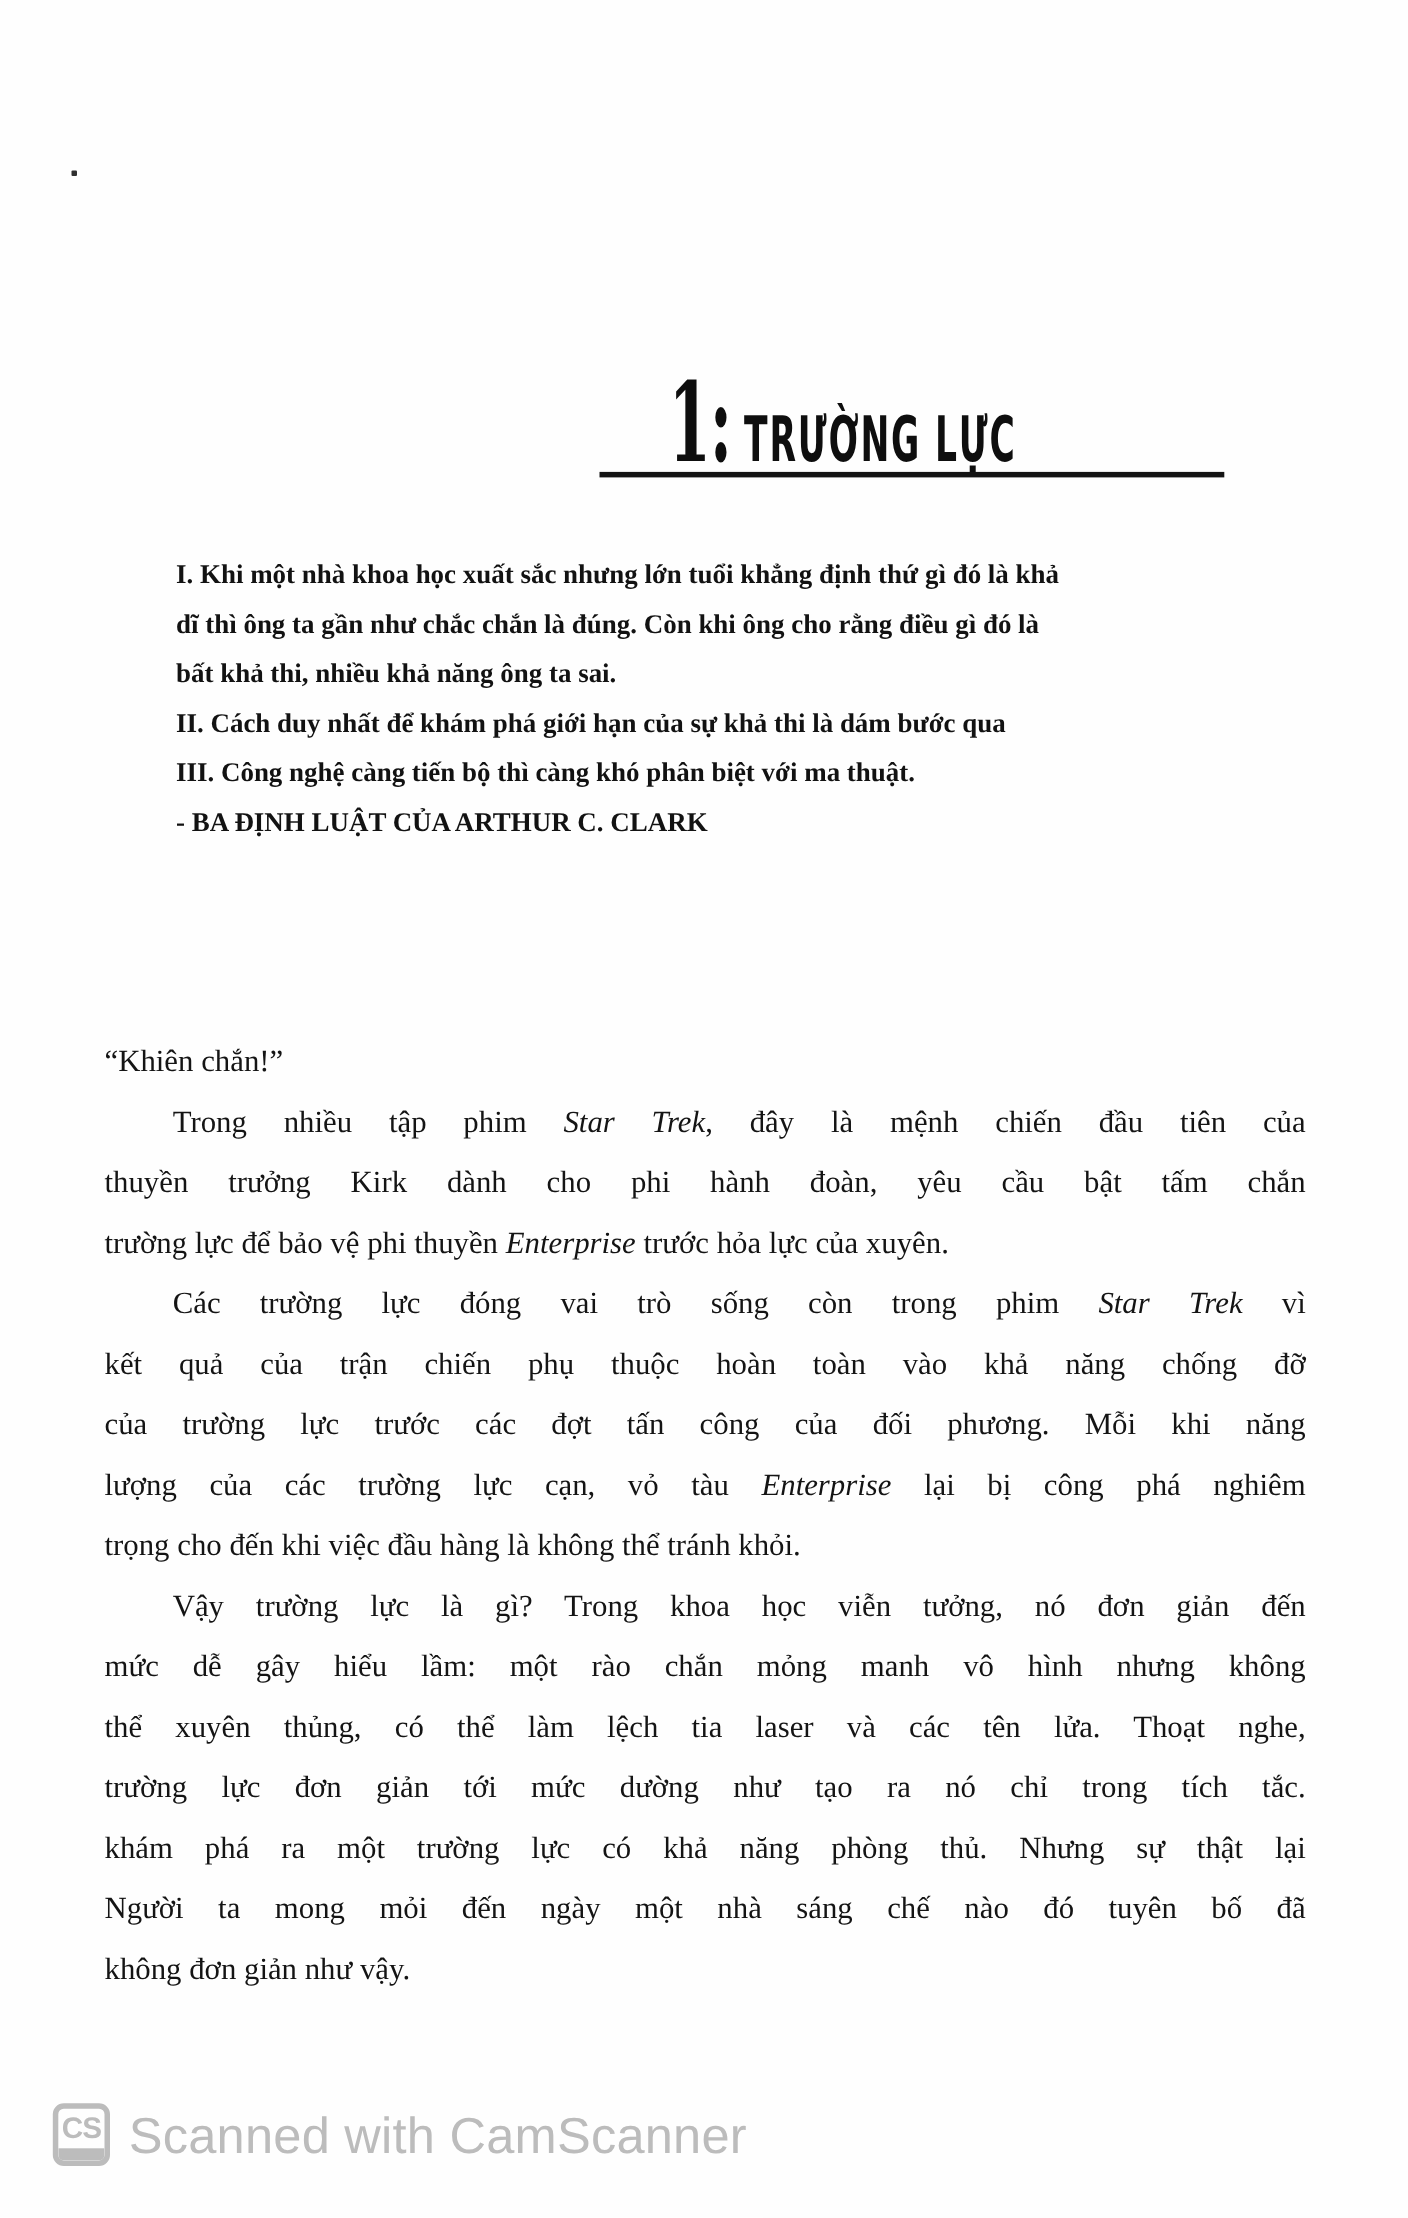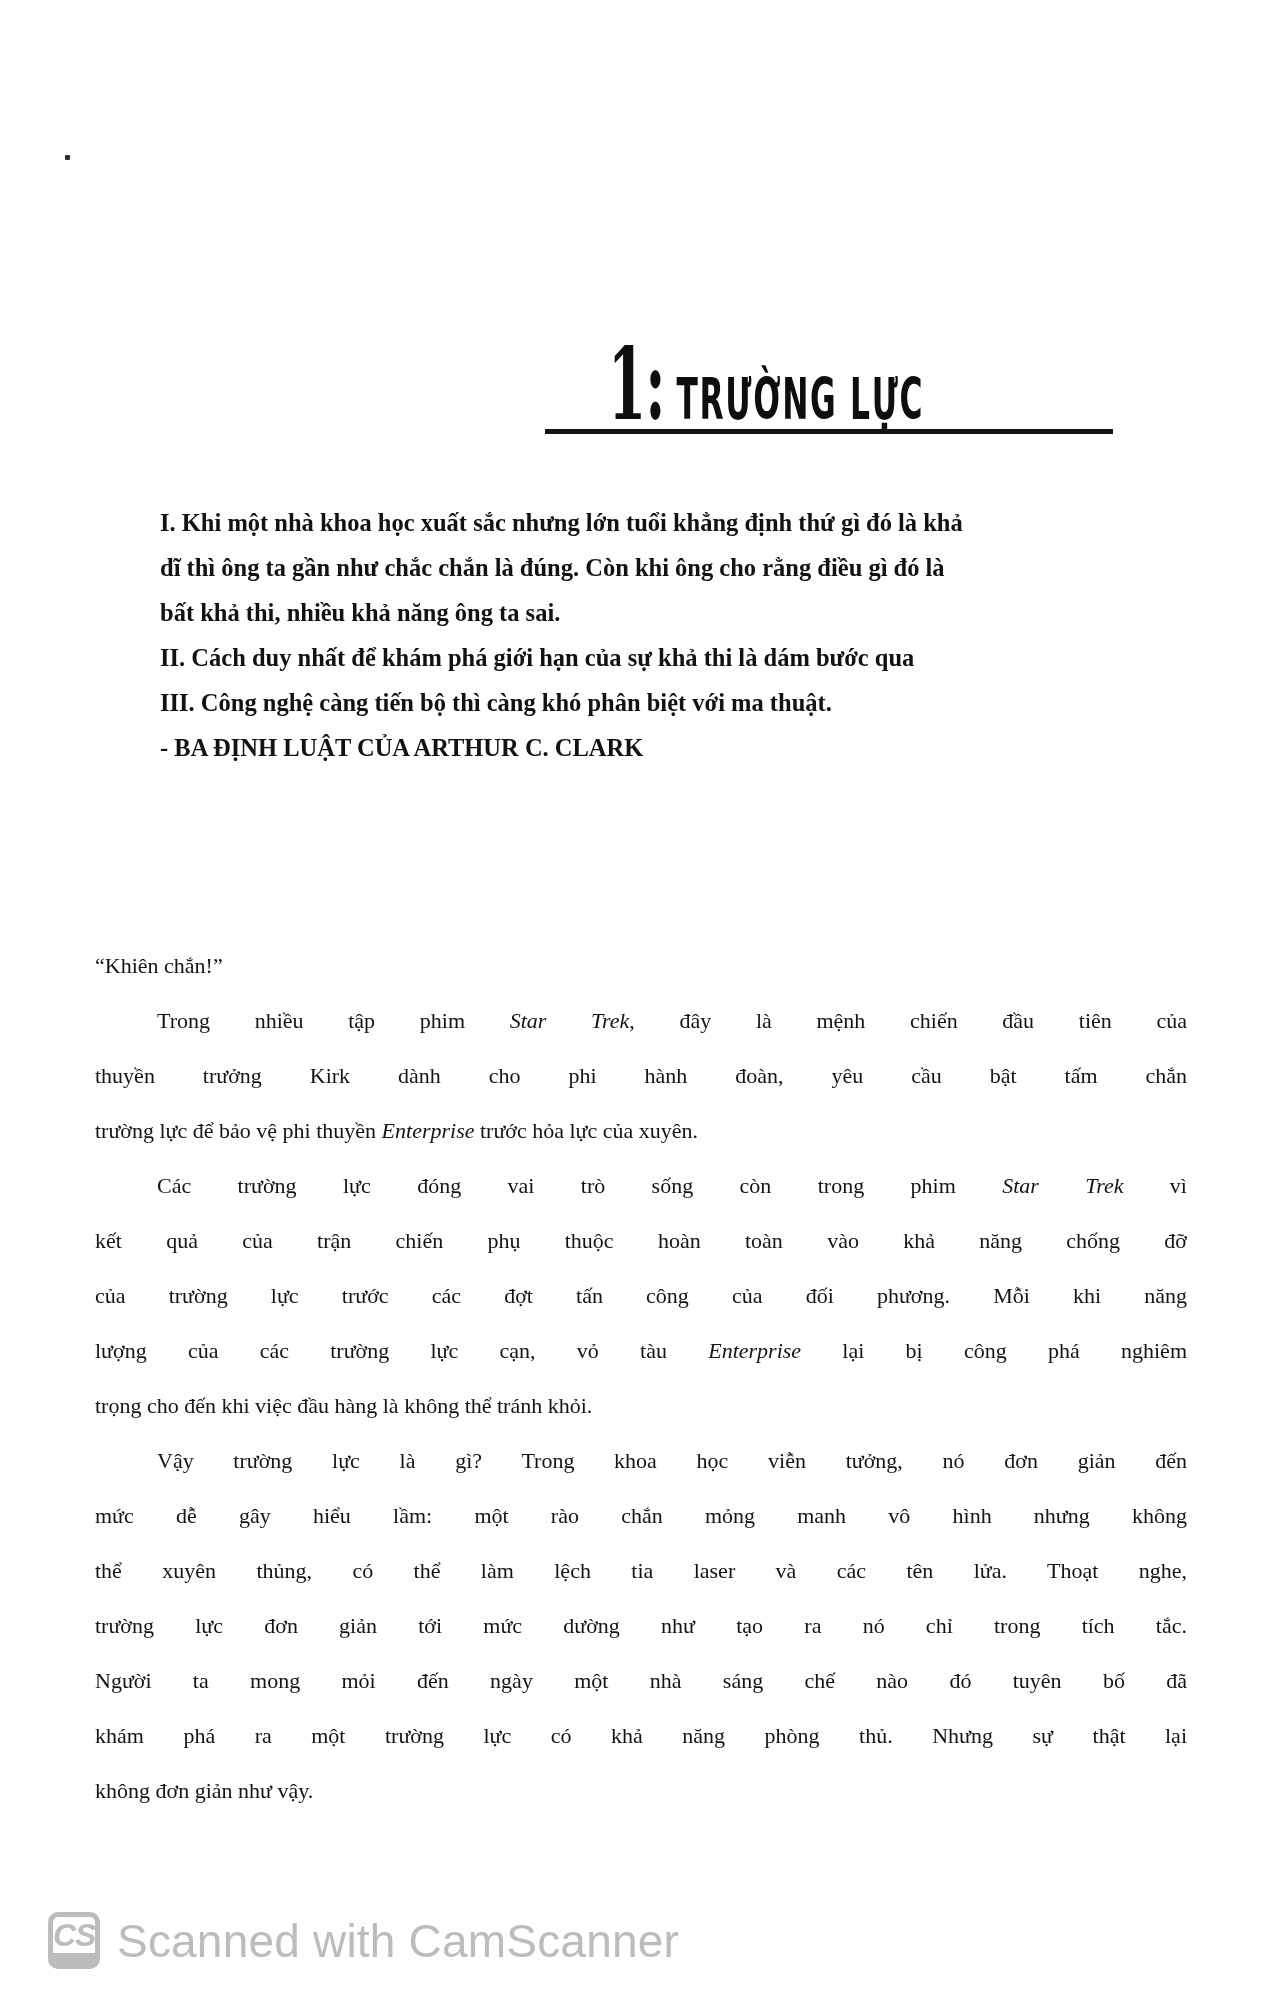--- a/index.html
+++ b/index.html
@@ -76,21 +76,21 @@
     line-height: 45px;
     color: #121212;
   }
   
   .body-text {
     position: absolute;
     left: 95px;
     top: 938px;
     width: 1092px;
     font-family: "Liberation Serif", serif;
-    font-size: 22px;
+    font-size: 28px;
     line-height: 55px;
     color: #141414;
   }
   .body-line {
     text-align: justify;
     text-align-last: justify;
   }
   .body-line.end {
     text-align-last: auto;
   }
@@ -118,28 +118,27 @@
     border: 5px solid #bcbcbc;
     border-radius: 10px;
     background: #fefefe;
     overflow: hidden;
   }
   .cs-letters {
     position: absolute;
     top: 2px;
     left: 0;
     right: 0;
-    text-align: right;
+    text-align: center;
     font-family: "Liberation Sans", sans-serif;
     font-weight: 700;
-    font-size: 32px;
+    font-size: 27px;
     line-height: 32px;
     letter-spacing: -1px;
     color: #bcbcbc;
-    font-style: italic;
   }
   .cs-bar {
     position: absolute;
     left: 0;
     right: 0;
     bottom: 0;
     height: 11px;
     background: #bcbcbc;
   }
   .wm-text {
@@ -179,22 +178,22 @@
       <div class="body-line end"><span>trường lực để bảo vệ phi thuyền </span><i>Enterprise</i><span> trước hỏa lực của xuyên.</span></div>
       <div class="body-line indent"><span>Các trường lực đóng vai trò sống còn trong phim </span><i>Star Trek</i><span> vì</span></div>
       <div class="body-line"><span>kết quả của trận chiến phụ thuộc hoàn toàn vào khả năng chống đỡ</span></div>
       <div class="body-line"><span>của trường lực trước các đợt tấn công của đối phương. Mỗi khi năng</span></div>
       <div class="body-line"><span>lượng của các trường lực cạn, vỏ tàu </span><i>Enterprise</i><span> lại bị công phá nghiêm</span></div>
       <div class="body-line end"><span>trọng cho đến khi việc đầu hàng là không thể tránh khỏi.</span></div>
       <div class="body-line indent"><span>Vậy trường lực là gì? Trong khoa học viễn tưởng, nó đơn giản đến</span></div>
       <div class="body-line"><span>mức dễ gây hiểu lầm: một rào chắn mỏng manh vô hình nhưng không</span></div>
       <div class="body-line"><span>thể xuyên thủng, có thể làm lệch tia laser và các tên lửa. Thoạt nghe,</span></div>
       <div class="body-line"><span>trường lực đơn giản tới mức dường như tạo ra nó chỉ trong tích tắc.</span></div>
+      <div class="body-line"><span>khám phá ra một trường lực có khả năng phòng thủ. Nhưng sự thật lại</span></div>
       <div class="body-line"><span>Người ta mong mỏi đến ngày một nhà sáng chế nào đó tuyên bố đã</span></div>
-      <div class="body-line"><span>khám phá ra một trường lực có khả năng phòng thủ. Nhưng sự thật lại</span></div>
       <div class="body-line end"><span>không đơn giản như vậy.</span></div>
     </div>
 
   <div class="watermark">
     <span class="cs-icon" style="border-color: rgb(188, 188, 188);">
       <span class="cs-letters" style="color: rgb(188, 188, 188);">CS</span>
       <span class="cs-bar" style="background: rgb(188, 188, 188);"></span>
     </span>
     <span class="wm-text" style="color: rgb(188, 188, 188);">Scanned with CamScanner</span>
   </div>

